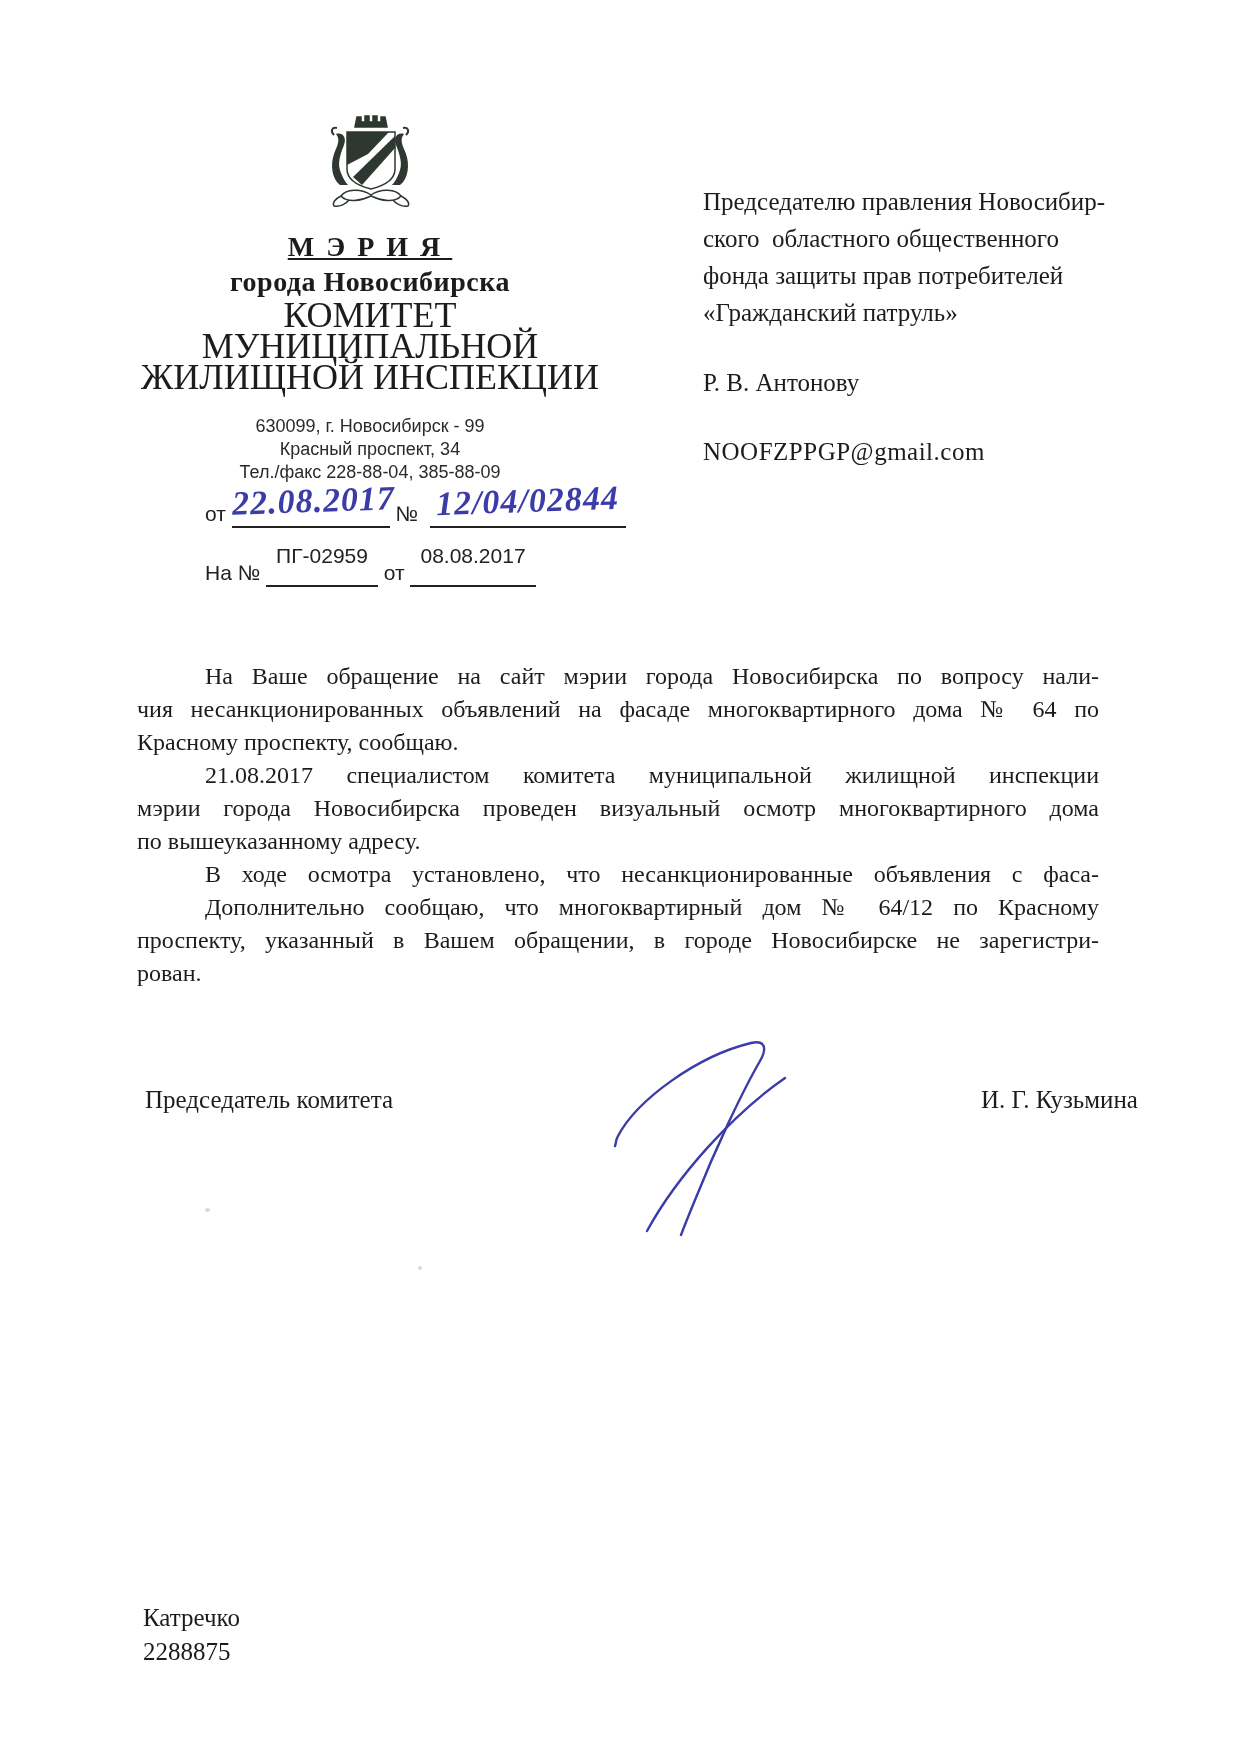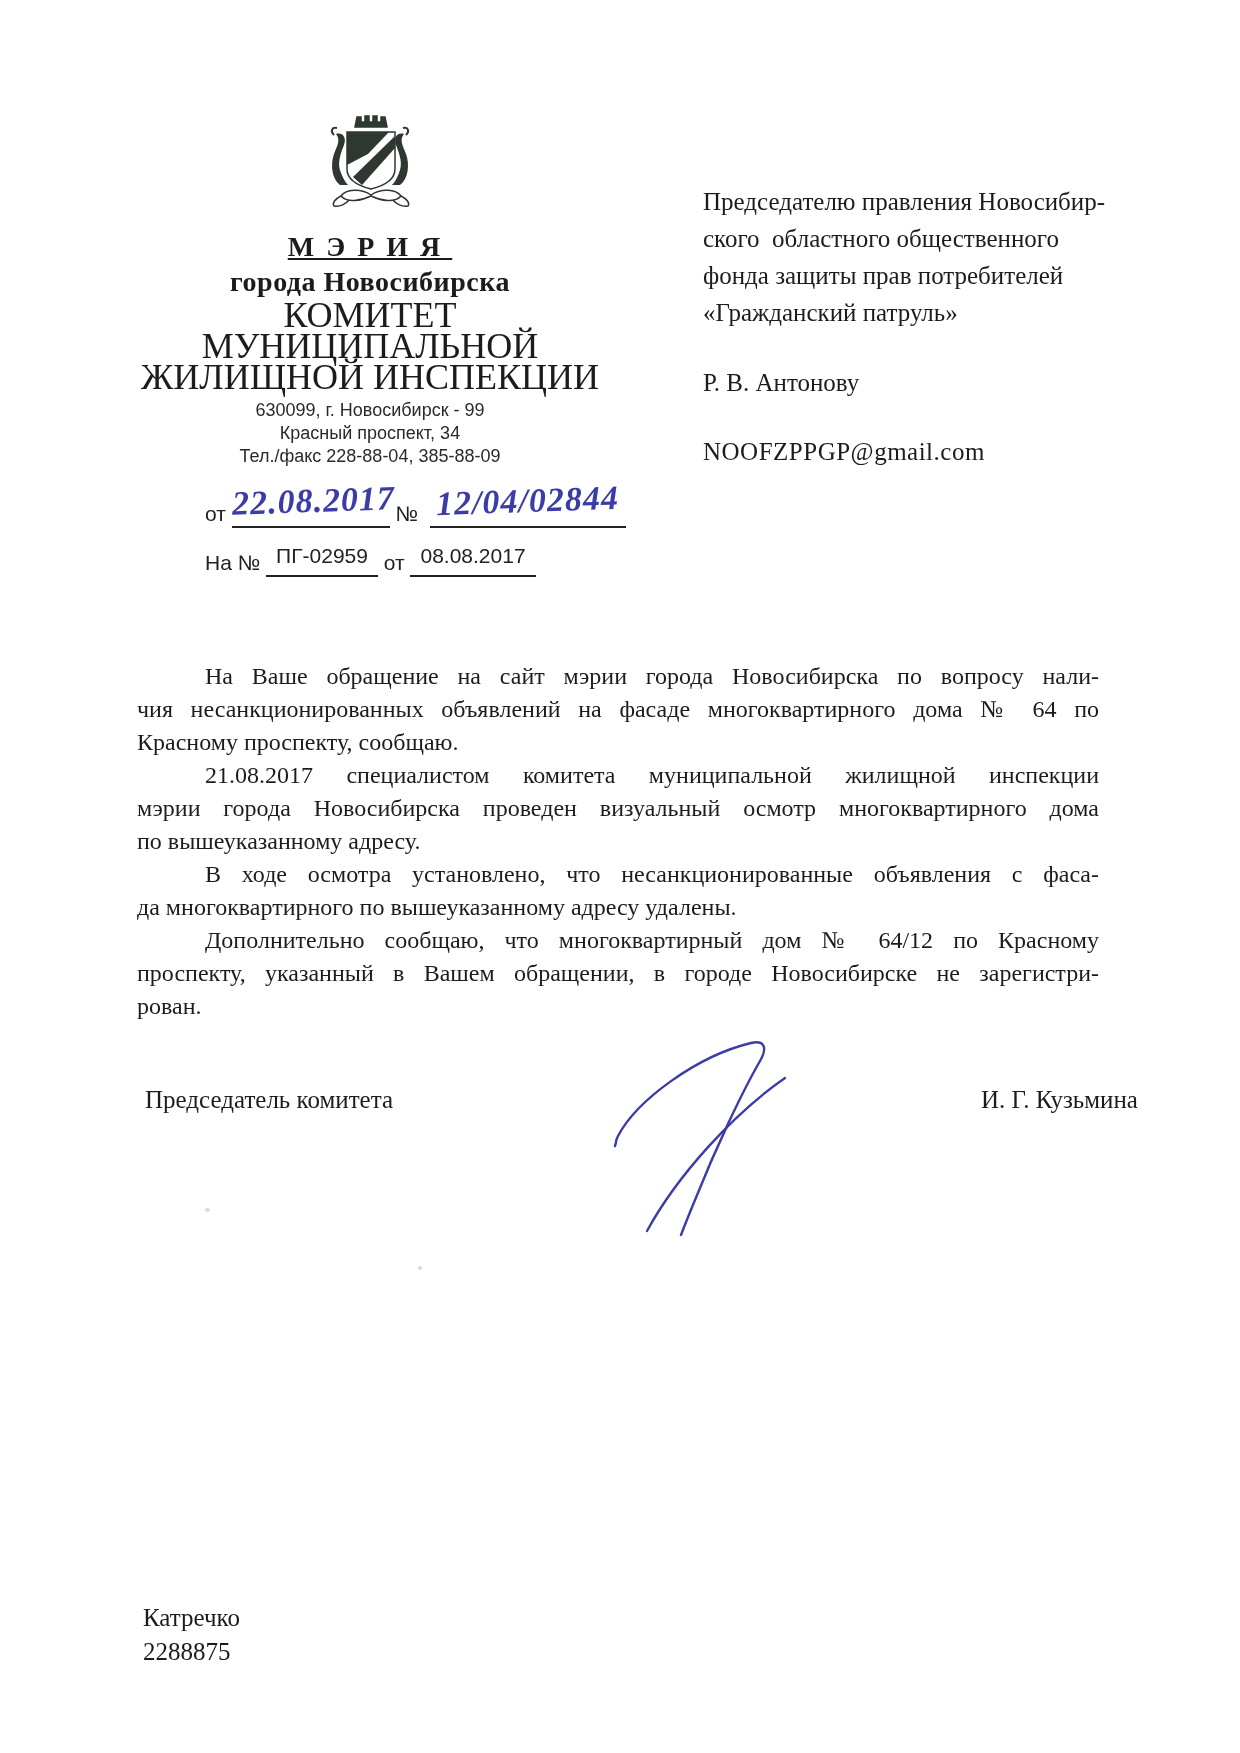--- a/index.html
+++ b/index.html
@@ -16,41 +16,41 @@
 
   
   .letterhead {
     position:absolute; left:140px; top:110px; width:460px;
     text-align:center;
   }
   .emblem { display:block; margin:0 auto 16px auto; }
   .lh-title1 { font-size:28px; font-weight:bold; letter-spacing:12px; line-height:34px;text-decoration:underline; }
   .lh-title2 { font-size:28px; font-weight:bold; letter-spacing:0.5px; line-height:36px; }
   .lh-caps   { font-size:36px; line-height:31px; }
-  .lh-addr   { font-family:"Liberation Sans","DejaVu Sans",sans-serif; font-size:18px; line-height:23px; color:#2a2a2a; margin-top:6px; }
+  .lh-addr   { font-family:"Liberation Sans","DejaVu Sans",sans-serif; font-size:18px; line-height:23px; color:#2a2a2a; margin-top:22px; }
 
   
   .ref { position:absolute; left:205px; top:488px; width:480px;
          font-family:"Liberation Sans","DejaVu Sans",sans-serif; font-size:21px; color:#222; }
   .ref-row1 { position:relative; height:48px; }
   .ref-label { display:inline-block; vertical-align:bottom; padding-bottom:2px; }
   .u-field { display:inline-block; border-bottom:2px solid #222; text-align:center; vertical-align:bottom; }
   .u-date { width:158px; }
   .u-num  { width:196px; margin-left:6px; }
   .hand {
     font-family:"Liberation Serif","DejaVu Serif",serif;
     font-style:italic; font-weight:bold;
     font-size:34px; letter-spacing:1px;
     color:#3c3ca8;
     position:relative; top:-6px;
     display:inline-block; transform:rotate(-2deg);
     white-space:nowrap;
   }
   .ref-row2 { margin-top:8px; }
-  .u-typed { display:inline-block; border-bottom:2px solid #222; padding:0 10px 7px 10px; }
+  .u-typed { display:inline-block; border-bottom:2px solid #222; padding:0 10px 17px 10px; }
 
   
   .recipient { position:absolute; left:703px; top:183px; width:470px;
                font-size:25px; line-height:37px; }
   .recipient .rline { white-space:pre-wrap; }
   .recipient .rname { margin-top:33px; }
   .recipient .remail { margin-top:32px; letter-spacing:0.5px; }
 
   
   .body-text { position:absolute; left:137px; top:660px; width:962px; font-size:24px; }
@@ -134,21 +134,20 @@
   </div>
 
   <div class="body-text">
     <div class="bline just indent">На Ваше обращение на сайт мэрии города Новосибирска по вопросу нали-</div>
     <div class="bline just">чия несанкционированных объявлений на фасаде многоквартирного дома № 64 по</div>
     <div class="bline">Красному проспекту, сообщаю.</div>
     <div class="bline just indent">21.08.2017 специалистом комитета муниципальной жилищной инспекции</div>
     <div class="bline just">мэрии города Новосибирска проведен визуальный осмотр многоквартирного дома</div>
     <div class="bline">по вышеуказанному адресу.</div>
     <div class="bline just indent">В ходе осмотра установлено, что несанкционированные объявления с фаса-</div>
-    <div class="bline">да многоквартирного по вышеуказанному адресу удалены.</div>
     <div class="bline just indent">Дополнительно сообщаю, что многоквартирный дом № 64/12 по Красному</div>
     <div class="bline just">проспекту, указанный в Вашем обращении, в городе Новосибирске не зарегистри-</div>
     <div class="bline">рован.</div>
   </div>
 
   <div class="sig-title">Председатель комитета</div>
 
   <svg class="sig-script" width="215" height="215" viewBox="0 0 215 215" aria-hidden="true">
     <g fill="none" stroke="#3c3ca8" stroke-width="2.4" stroke-linecap="round">
       <path d="M30 118 C32 112 30 114 33 108 C52 72 112 28 166 15 C179 12 183 19 175 33 C156 66 130 122 110 172 C103 189 99 199 96 207"></path>

